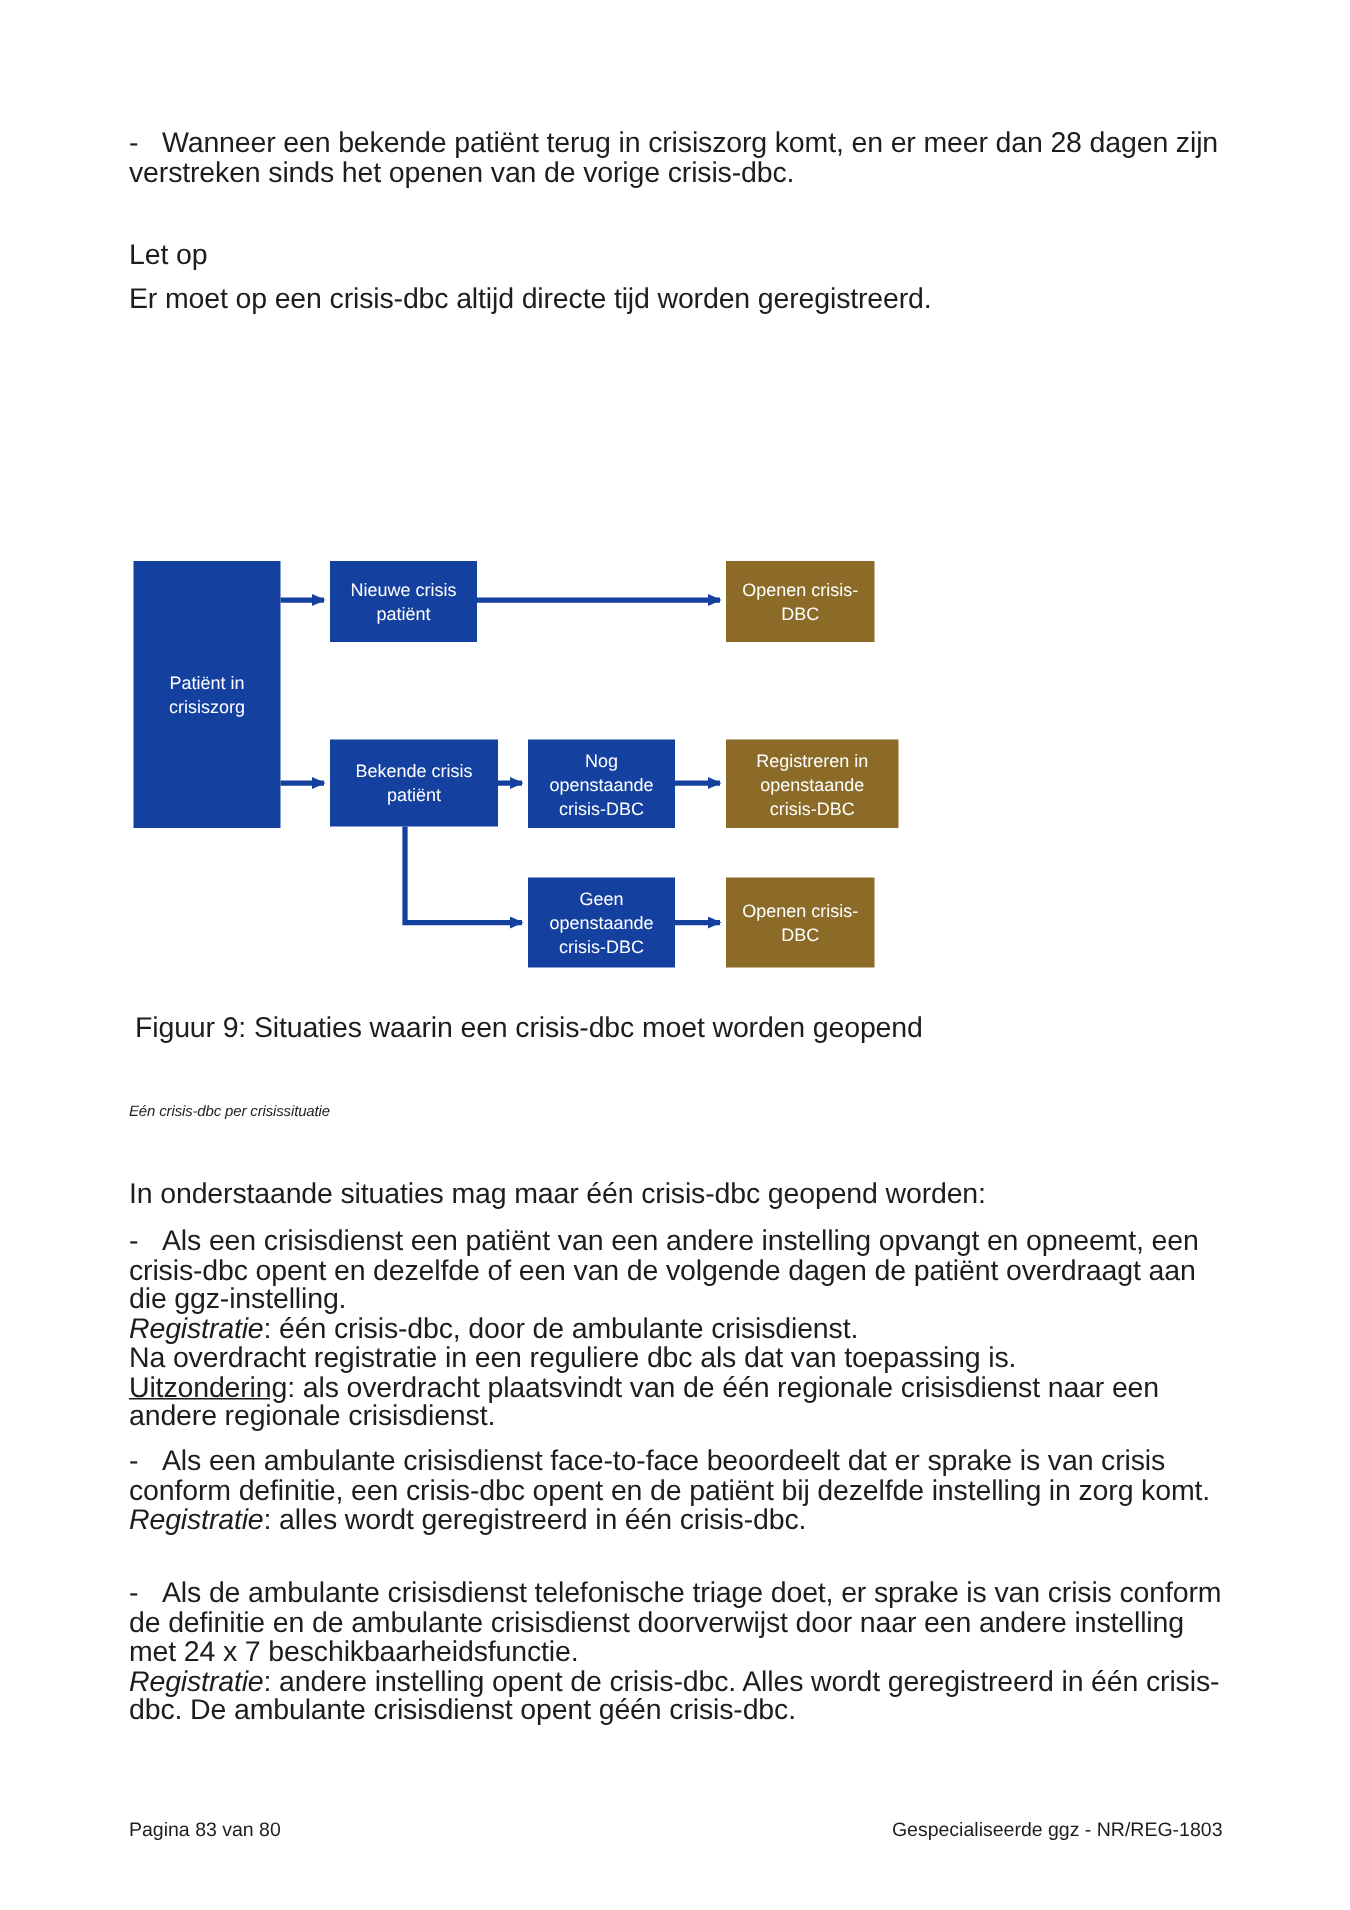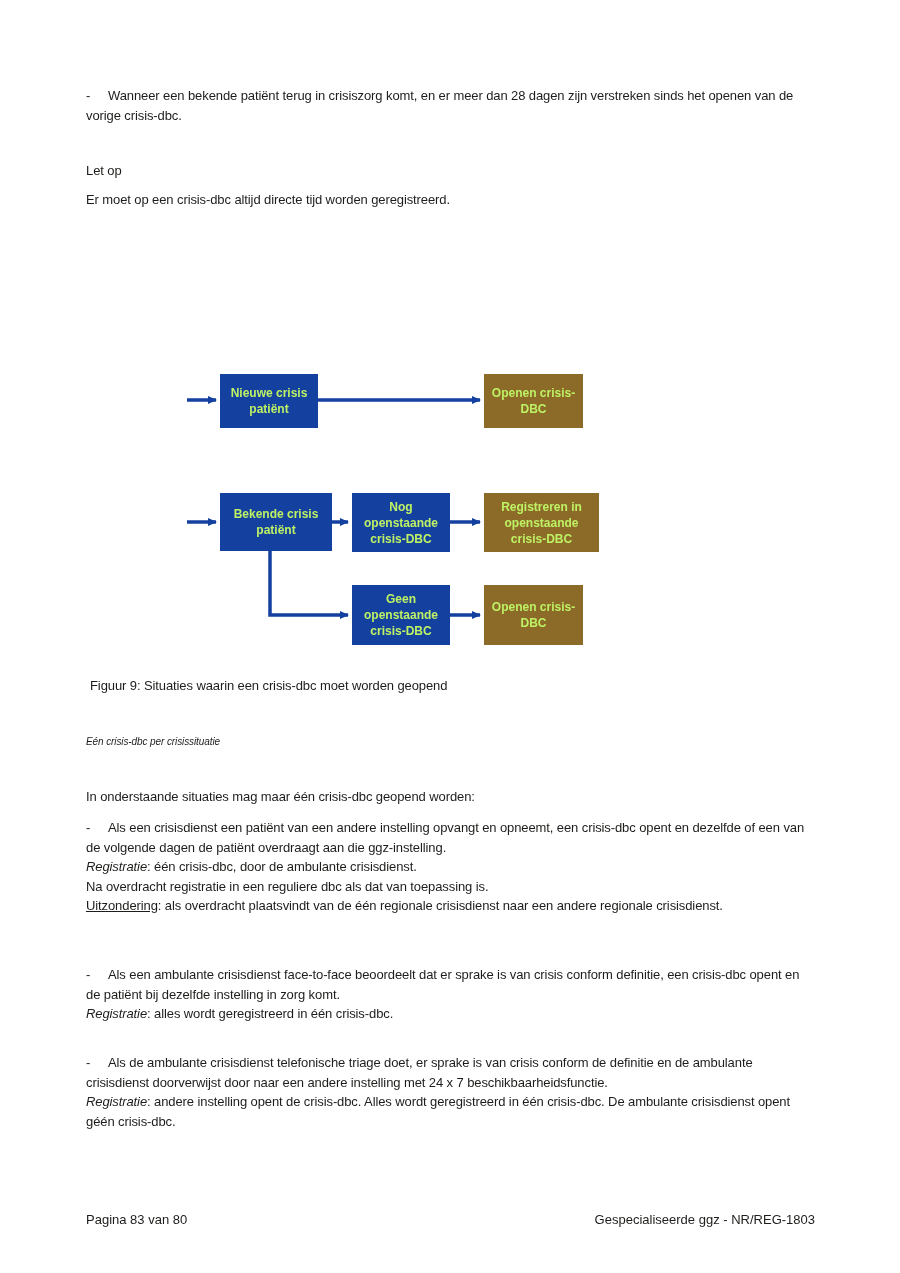--- a/index.html
+++ b/index.html
@@ -17,47 +17,46 @@
   .page {
     position: relative;
     width: 900px; height: 1273px;
     background: #ffffff;
     overflow: hidden;
   }
   .block {
     position: absolute;
     left: 86px;
     width: 730px;
-    font-size: 13px;
+    font-size: 19px;
     line-height: 19.5px;
     letter-spacing: -0.1px;
   }
   .dash { display: inline-block; width: 22px; }
   .it  { font-style: italic; }
   .ul  { text-decoration: underline; }
   .caption { left: 90px; }
   .italic-heading { font-style: italic; font-size: 10px; }
   .subline {  }
 
   
   .diagram {
     position: absolute;
     left: 89px; top: 374px;
     width: 494px; height: 271px;
   }
   .dbox {
     position: absolute;
     display: flex; align-items: center; justify-content: center;
     text-align: center;
-    color: #bef264;
+    color: #ffffff;
     font-size: 12px;
     line-height: 16px;
     padding: 0 6px;
     box-sizing: border-box;
-    font-weight: bold;
   }
   .dbox.blue  { background: var(--box-blue); }
   .dbox.brown { background: var(--box-brown); }
   .arrows {
     position: absolute; left: 0; top: 0;
     width: 494px; height: 271px;
     pointer-events: none;
   }
   .arrows line, .arrows polyline {
     stroke: var(--box-blue);
@@ -76,20 +75,23 @@
 <div class="page">
 
   <div class="block" style="top:86px">
     <span class="dash">-</span><span>Wanneer een bekende patiënt terug in crisiszorg komt, en er meer dan 28 dagen zijn verstreken sinds het openen van de vorige crisis-dbc.</span>
   </div>
 
   <div class="block" style="top:161px">Let op</div>
   <div class="block" style="top:190px">Er moet op een crisis-dbc altijd directe tijd worden geregistreerd.</div>
 
   <div class="diagram">
+    <div class="dbox blue" style="left:0;top:0;width:98px;height:178px">
+      <span>Patiënt in crisiszorg</span>
+    </div>
     <div class="dbox blue" style="left:131px;top:0;width:98px;height:54px">
       <span>Nieuwe crisis patiënt</span>
     </div>
     <div class="dbox brown" style="left:395px;top:0;width:99px;height:54px">
       <span>Openen crisis-DBC</span>
     </div>
     <div class="dbox blue" style="left:131px;top:119px;width:112px;height:58px">
       <span>Bekende crisis patiënt</span>
     </div>
     <div class="dbox blue" style="left:263px;top:119px;width:98px;height:59px">

